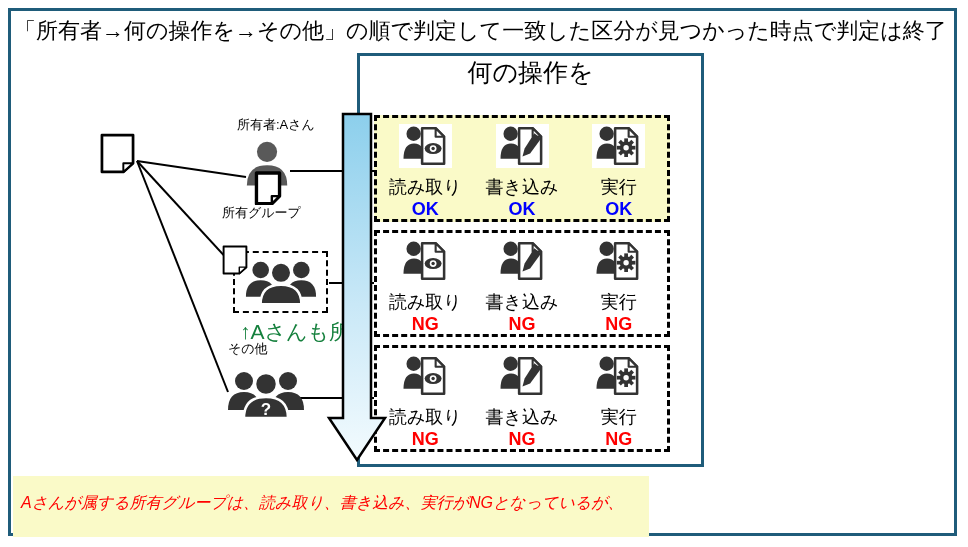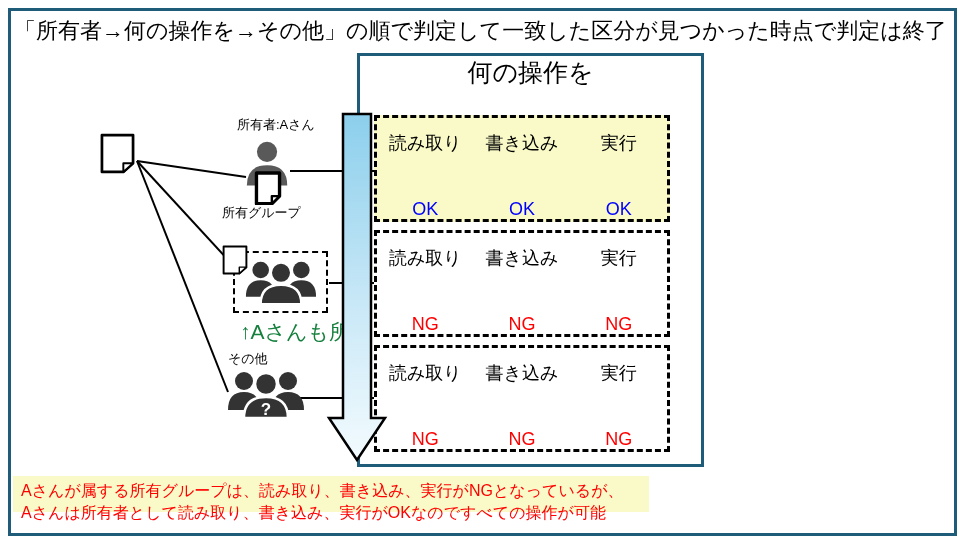--- a/index.html
+++ b/index.html
@@ -21,34 +21,34 @@
   .panel{position:absolute;left:357px;top:53px;width:347px;height:414px;
     border:3px solid var(--teal);box-sizing:border-box;z-index:1;background:transparent;}
   .panel-header{text-align:center;font-size:25px;}
   .perm-row{position:absolute;left:374px;width:296px;height:107px;
     border:3px dashed #000;box-sizing:border-box;display:flex;background:#fff;z-index:2;}
   .perm-row.highlight{background:var(--hl);}
   .row-0{top:115px}.row-1{top:230px}.row-2{top:345px}
   .cell{flex:1;display:flex;flex-direction:column;align-items:center;padding-top:6px;}
   .cell-icon{width:53px;height:53px;background:#fff;display:block;}
   .cell-label{font-size:18px;line-height:23px;margin-top:8px;font-family:Liberation Serif, serif;}
-  .cell-status{font-size:18px;font-weight:normal;line-height:20px;margin-top:44px;}
+  .cell-status{font-size:18px;font-weight:bold;line-height:20px;}
   .arrow-svg{position:absolute;left:321px;top:112px;z-index:5;pointer-events:none;}
   .side-label{position:absolute;font-size:13px;white-space:nowrap;z-index:2;}
   .owner-label{left:237px;top:116px;}
   .group-label{left:222px;top:204px;font-family:Liberation Mono, monospace;}
-  .others-label{left:228px;top:350px;text-align:center;}
+  .others-label{left:228px;top:340px;text-align:center;}
   .red-note{position:absolute;left:240px;top:318px;font-size:21px;color:#15803d;
     white-space:nowrap;z-index:3;}
   .group-box{position:absolute;left:233px;top:251px;width:95px;height:62px;
     border:2px dashed #000;box-sizing:border-box;z-index:2;display:flex;
     align-items:center;justify-content:center;background:#fff;}
   .abs{position:absolute;z-index:2;}
-  .note{position:absolute;left:13px;top:476px;width:636px;height:36px;
-    background:var(--hl);box-sizing:border-box;padding:4px 8px;z-index:2;}
+  .note{position:absolute;left:13px;top:476px;width:636px;height:61px;
+    background:var(--hl);box-sizing:border-box;padding:16px 8px;z-index:2;font-style:italic;}
   .note div{color:#ff0000;font-size:16px;line-height:22px;white-space:nowrap;}
   .defs-holder{position:absolute;width:0;height:0;overflow:hidden;}
 </style>
 </head>
 <body>
 
 <svg class="defs-holder" aria-hidden="true">
   <defs>
     <symbol id="sym-read" viewBox="0 0 52 52">
       <circle cx="12" cy="11.5" r="8.5" fill="#333333"></circle>
@@ -230,14 +230,13 @@
   <path d="M2,42 Q2,24 18,24 Q34,24 34,42 Z" fill="#333333"></path>
   <circle cx="62" cy="13" r="9" fill="#333333"></circle>
   <path d="M46,42 Q46,24 62,24 Q78,24 78,42 Z" fill="#333333"></path>
   <circle cx="40" cy="16" r="11" fill="#333333" stroke="#ffffff" stroke-width="2.5"></circle>
   <path d="M18,50 Q18,29 40,29 Q62,29 62,50 Z" fill="#333333" stroke="#ffffff" stroke-width="2.5"></path>
   <text x="40" y="47" text-anchor="middle" font-size="17" font-weight="bold" fill="#ffffff">?</text>
 </svg>
 
 <div class="note">
   <div>Aさんが属する所有グループは、読み取り、書き込み、実行がNGとなっているが、</div>
-  <div>Aさんは所有者として読み取り、書き込み、実行がOKなのですべての操作が可能</div>
 </div>
 
 </body></html>

